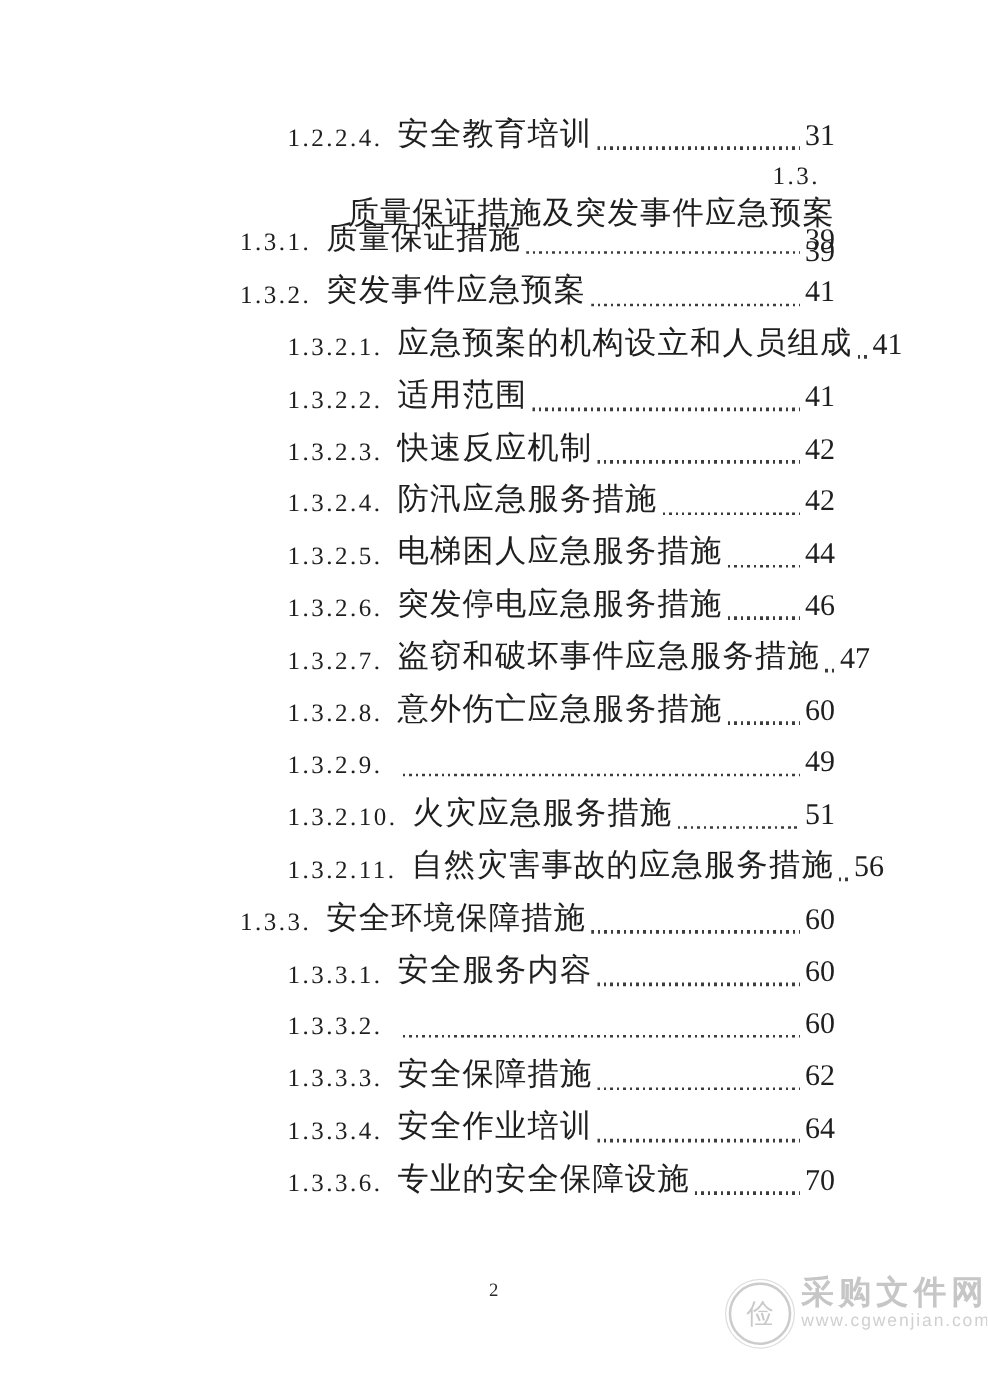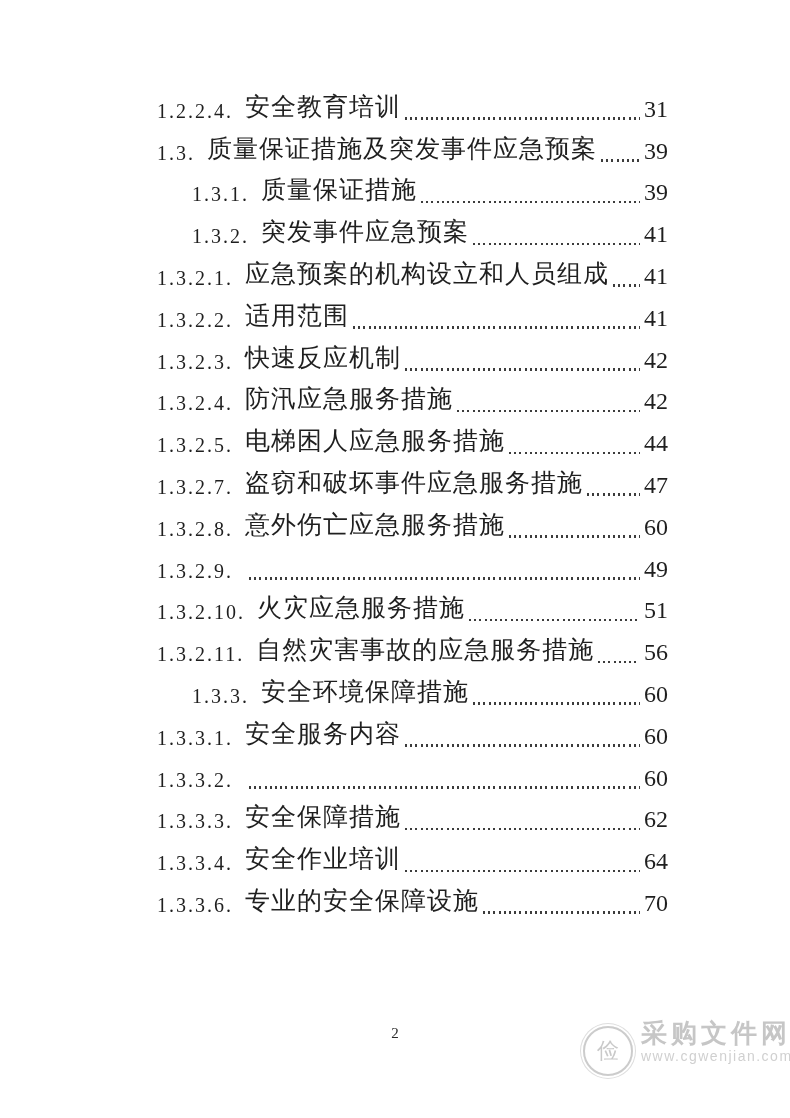--- a/index.html
+++ b/index.html
@@ -23,23 +23,23 @@
     width: 511px;
   }
   .toc-row {
     display: flex;
     align-items: flex-end;
     height: 41.8px;
     padding-bottom: 7px;
     box-sizing: border-box;
     white-space: nowrap;
   }
-  .toc-row.lv2 { margin-left: 0; }
+  .toc-row.lv2 { margin-left: 0; flex-direction: column; }
   .toc-row.lv3 { margin-left: 35px; }
-  .toc-row.lv4 { }
+  .toc-row.lv4 { margin-left: 73px; }
   .toc-num {
     font-size: 20px;
     letter-spacing: 2px;
     margin-right: 12px;
     flex: 0 0 auto;
   }
   .toc-title {
     font-size: 25px;
     letter-spacing: 1px;
     flex: 0 0 auto;
@@ -158,20 +158,26 @@
         <span class="toc-leader"></span>
         <span class="toc-page">42</span>
       </div>
       <div class="toc-row lv4">
         <span class="toc-num">1.3.2.5.</span>
         <span class="toc-title">电梯困人应急服务措施</span>
         <span class="toc-leader"></span>
         <span class="toc-page">44</span>
       </div>
       <div class="toc-row lv4">
+        <span class="toc-num">1.3.2.6.</span>
+        <span class="toc-title">突发停电应急服务措施</span>
+        <span class="toc-leader"></span>
+        <span class="toc-page">46</span>
+      </div>
+      <div class="toc-row lv4">
         <span class="toc-num">1.3.2.7.</span>
         <span class="toc-title">盗窃和破坏事件应急服务措施</span>
         <span class="toc-leader"></span>
         <span class="toc-page">47</span>
       </div>
       <div class="toc-row lv4">
         <span class="toc-num">1.3.2.8.</span>
         <span class="toc-title">意外伤亡应急服务措施</span>
         <span class="toc-leader"></span>
         <span class="toc-page">60</span>

